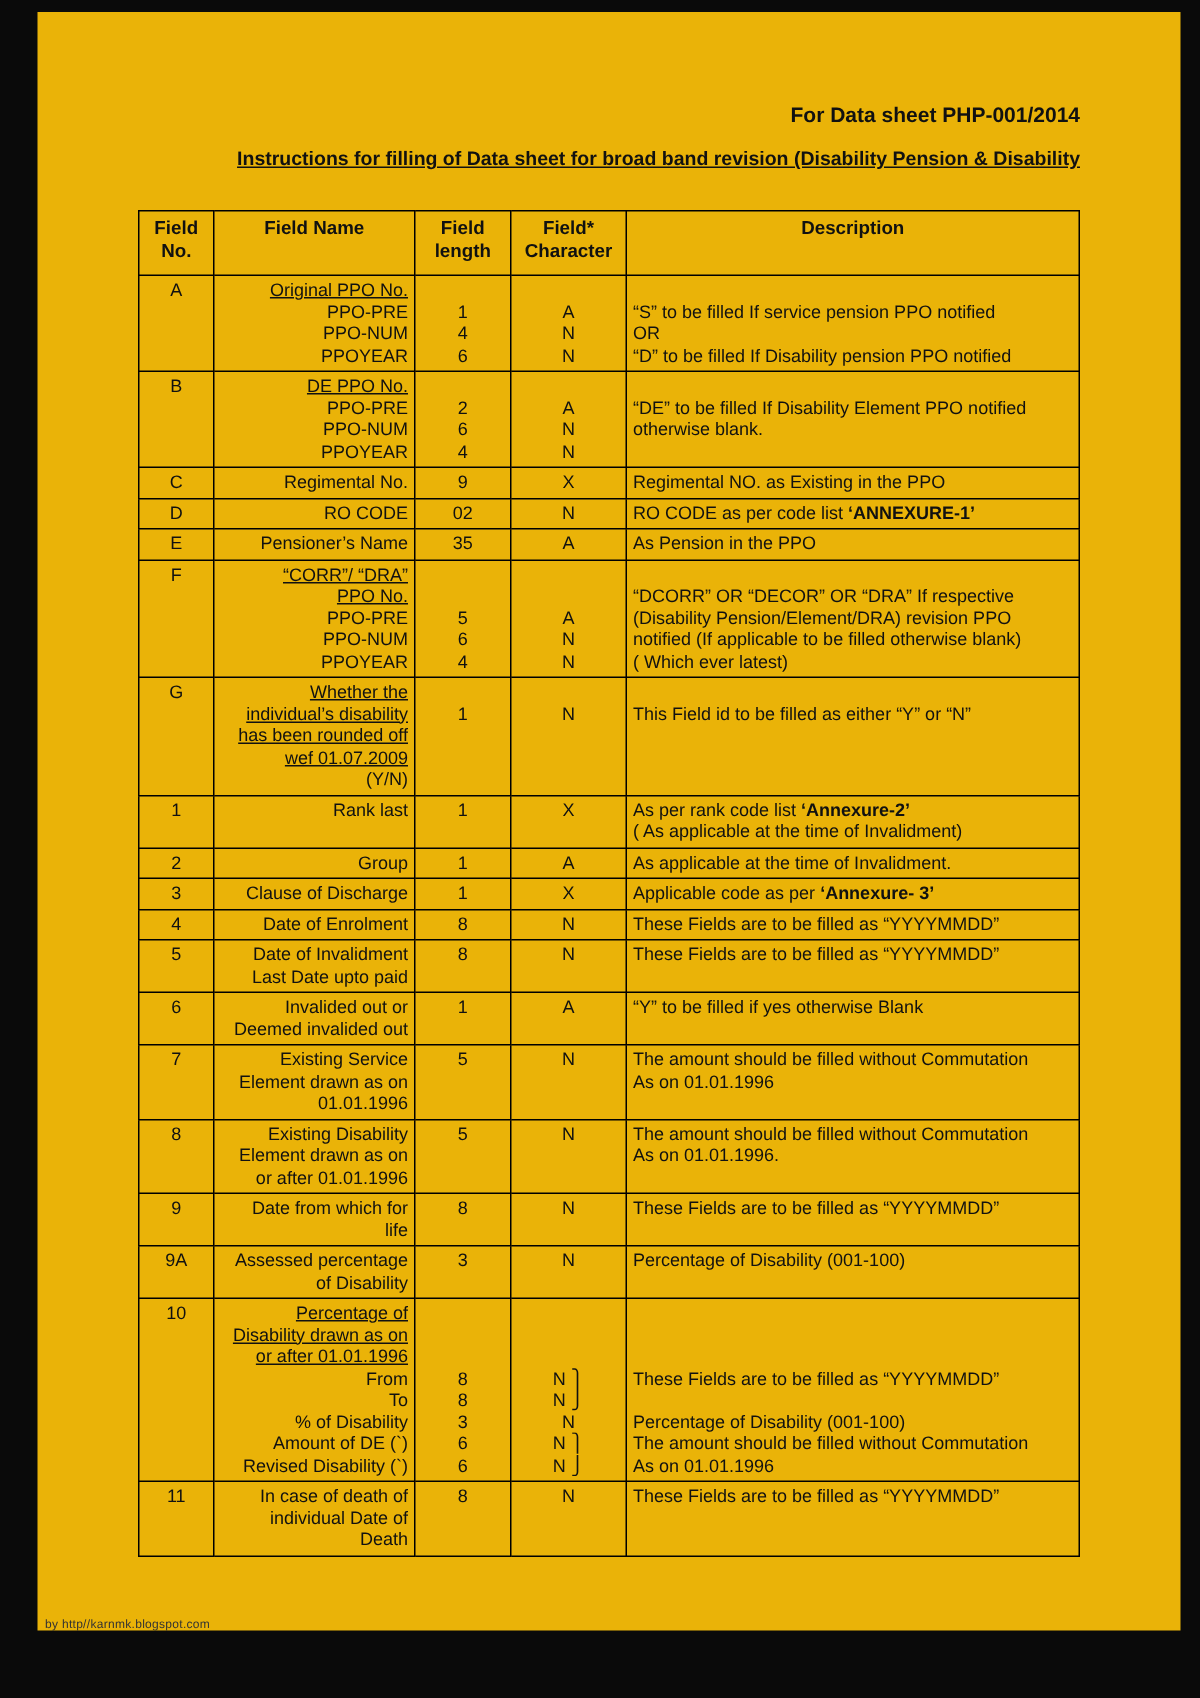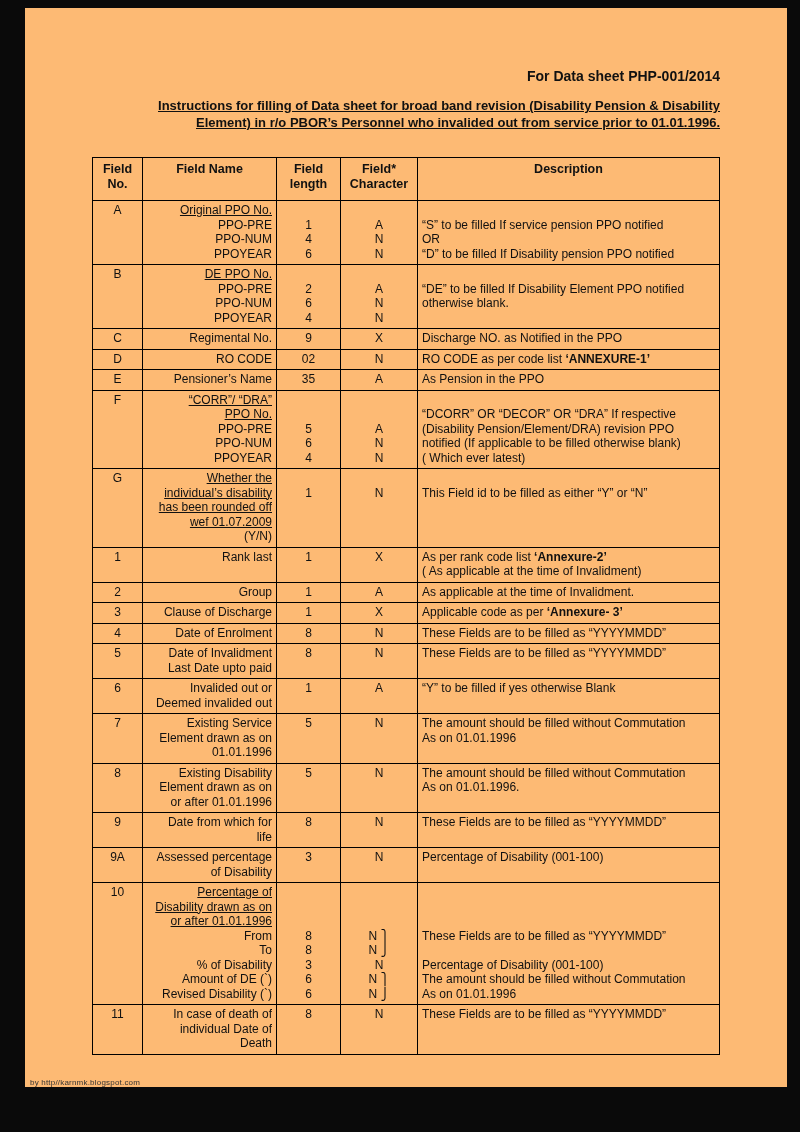--- a/index.html
+++ b/index.html
@@ -3,21 +3,21 @@
 <meta charset="utf-8">
 <style>
   html,body { margin:0; padding:0; background:#000; }
   .frame {
     position:relative; width:800px; height:1132px;
     background:#0a0a0a; overflow:hidden;
     font-family:"Liberation Sans", sans-serif;
   }
   .page {
     position:absolute; left:25px; top:8px; right:13px; bottom:45px;
-    background:#fdba74; color:#111;
+    background:#eab308; color:#111;
   }
   .content { width:628px; margin:0 auto; }
   .doc-ref {
     padding-top:60px; text-align:right;
     font-size:14px; font-weight:bold;
   }
   .title {
     margin-top:13px; text-align:right;
     font-size:13px; font-weight:bold;
   }
@@ -49,21 +49,20 @@
 </style>
 </head>
 <body>
 
 <div class="frame">
   <div class="page">
     <div class="content">
       <div class="doc-ref">For Data sheet PHP-001/2014</div>
       <div class="title">
         <div>Instructions for filling of Data sheet for broad band revision (Disability Pension &amp; Disability</div>
-        <div>Element) in r/o PBOR’s Personnel who invalided out from service prior to 01.01.1996.</div>
       </div>
       <table class="grid">
         <colgroup>
           <col style="width:50px">
           <col style="width:134px">
           <col style="width:64px">
           <col style="width:77px">
           <col>
         </colgroup>
         <thead>
@@ -153,21 +152,21 @@
               <td class="c-name">
                 <div class="ln"><span class="">Regimental No.</span></div>
               </td>
               <td class="c-len">
                 <div class="ln"><span class="">9</span></div>
               </td>
               <td class="c-chr">
                 <div class="ln"><span class="">X</span></div>
               </td>
               <td class="c-desc">
-                <div class="ln"><span class="">Discharge NO. as Notified in the PPO</span></div>
+                <div class="ln"><span class="">Regimental NO. as Existing in the PPO</span></div>
               </td>
             </tr>
             <tr>
               <td class="c-no">
                 <div class="ln"><span class="">D</span></div>
               </td>
               <td class="c-name">
                 <div class="ln"><span class="">RO CODE</span></div>
               </td>
               <td class="c-len">

